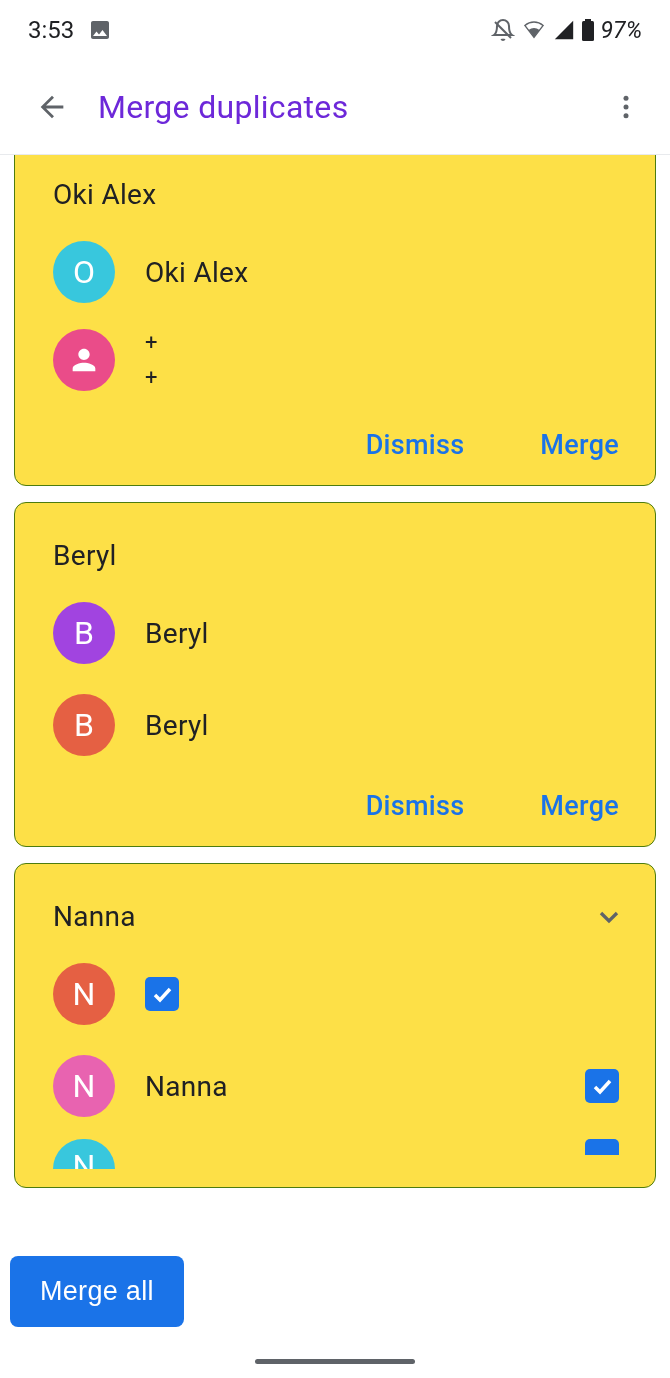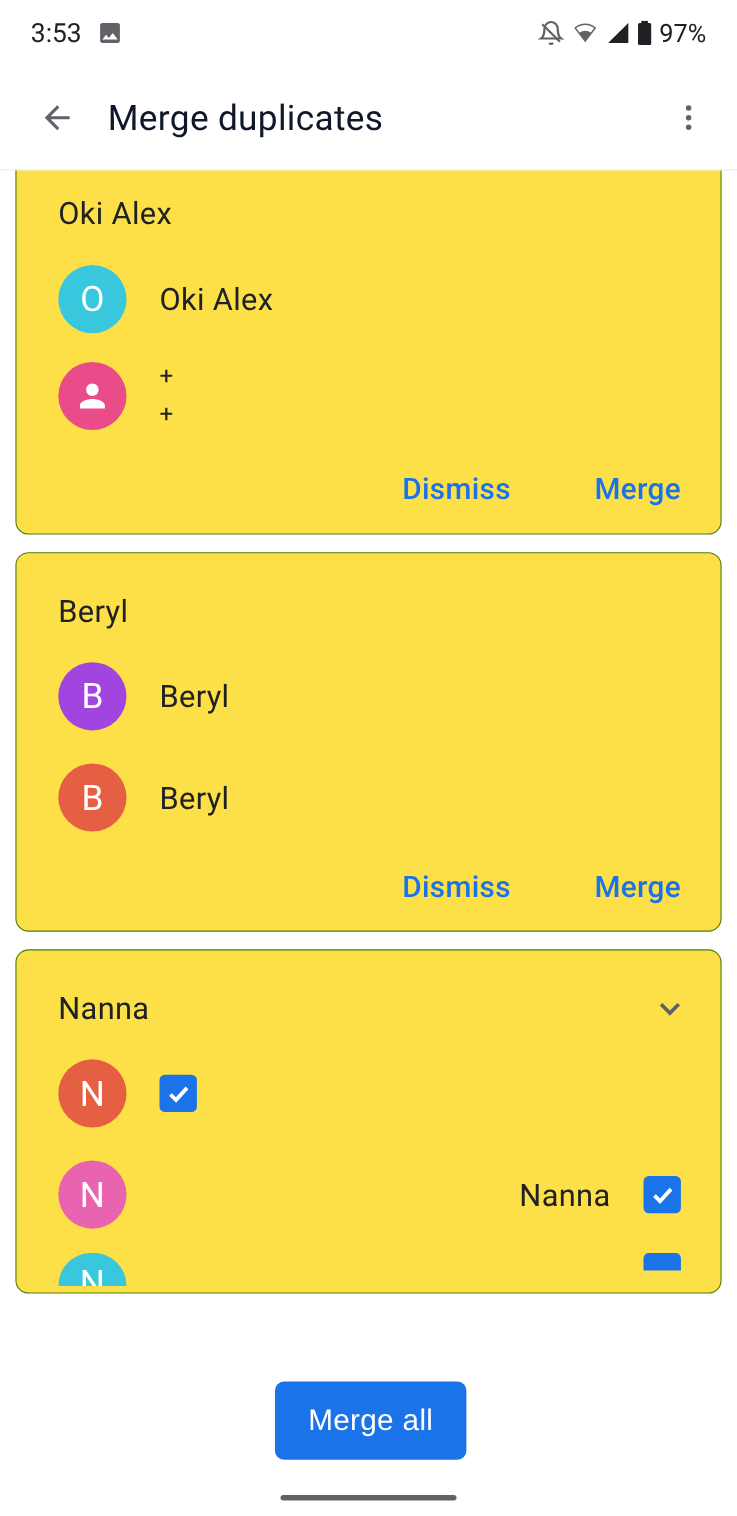--- a/index.html
+++ b/index.html
@@ -13,31 +13,31 @@
     }
     .status-bar {
       height: 60px;
       display: flex;
       justify-content: space-between;
       padding: 0 28px;
       font-size: 24px;
       color: #202124;
     }
     .status-left { display: flex; align-items: center; gap: 14px; }
-    .status-right { display: flex; align-items: center; gap: 6px; }
+    .status-right { display: flex; align-items: center; gap: 6px; font-style: italic; }
     .status-right svg { display: block; }
     .app-bar {
       height: 95px;
       display: flex;
       align-items: center;
       padding: 0 20px 0 28px;
       border-bottom: 1px solid #e8eaed;
     }
     .back-btn { width: 48px; height: 48px; display: flex; align-items: center; justify-content: center; }
-    .app-title { font-size: 32px; color: #0f172a; font-weight: 400; margin-left: 22px; flex: 1; letter-spacing: 0.3px;}
+    .app-title { font-size: 32px; color: #6d28d9; font-weight: 400; margin-left: 22px; flex: 1; letter-spacing: 0.3px;}
     .more-btn { width: 48px; height: 48px; display: flex; align-items: center; justify-content: center; }
     .scroll-area {
       position: absolute;
       top: 155px;
       left: 0;
       right: 0;
       bottom: 146px;
       overflow: hidden;
     }
     .scroll-inner {
@@ -93,25 +93,25 @@
       background: #1a73e8;
       border-radius: 5px;
       display: flex;
       align-items: center;
       justify-content: center;
       margin-right: 6px;
     }
     .bottom-bar {
       position: absolute;
       bottom: 0;
-      left: 16px;
+      left: 0;
       right: 0;
       height: 146px;
       display: flex;
-      justify-content: center;
+      justify-content: flex-start;
       align-items: flex-start;
       padding: 24px 22px 0 10px;
       background: #fff;
     }
     .merge-all-btn {
       background: #1a73e8;
       color: #fff;
       font-size: 27px;
       font-weight: 500;
       padding: 20px 30px;
@@ -247,21 +247,21 @@
         <div class="contact-text">
           <span class="contact-name">Beryl</span>
         </div>
       </div>
       <div class="card-actions">
         <span class="text-btn">Dismiss</span>
         <span class="text-btn">Merge</span>
       </div>
     </div>
 
-    <div class="card" style="padding-bottom:4px;text-align:right;">
+    <div class="card" style="padding-bottom:16px;">
       <div class="group-header">
         <div class="group-title">Nanna</div>
         <div class="chevron">
           <svg width="32" height="32" viewBox="0 0 24 24" fill="none" stroke="#5f6368" stroke-width="2.5">
               <polyline points="6 9 12 15 18 9"></polyline>
             </svg>
         </div>
       </div>
       <div class="contact-row">
         <div class="avatar" style="background:#e56043;">

